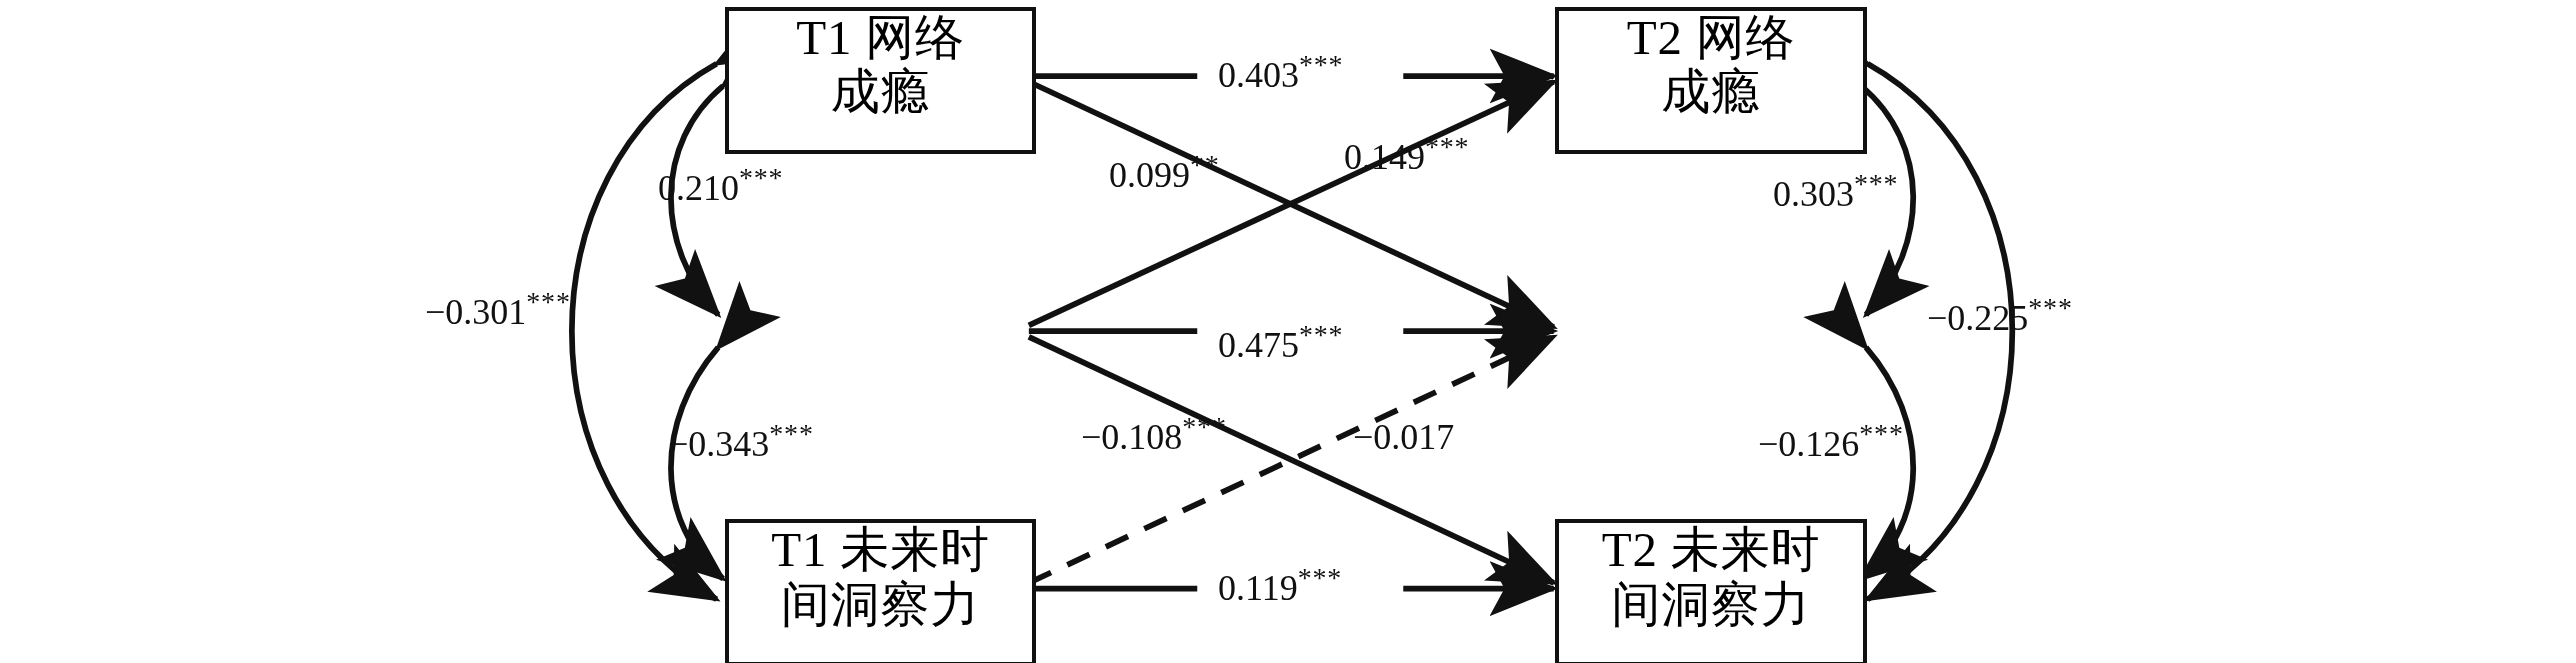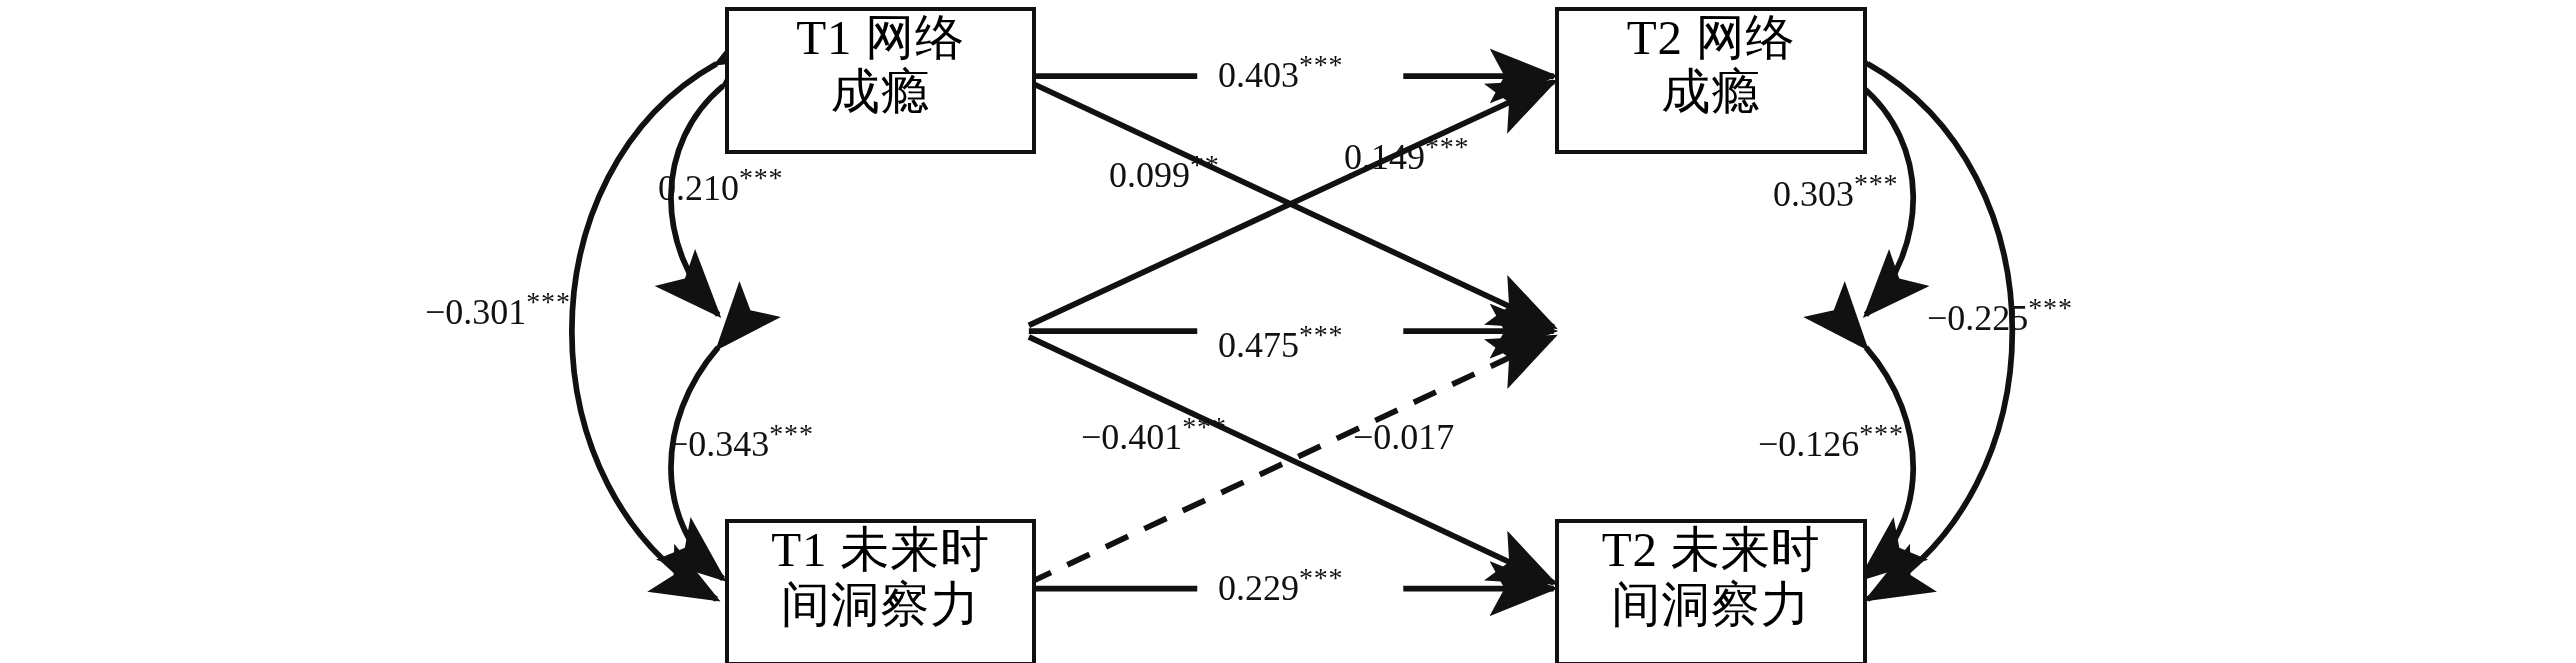--- a/index.html
+++ b/index.html
@@ -115,33 +115,33 @@
 
   <div class="edge-label" style="left:1218px; top:51px;">
     <span class="coef">0.403</span><span class="stars">***</span>
   </div>
 
   <div class="edge-label" style="left:1218px; top:306px;margin-top:15px;">
     <span class="coef">0.475</span><span class="stars">***</span>
   </div>
 
   <div class="edge-label" style="left:1218px; top:564px;">
-    <span class="coef">0.229</span><span class="stars">***</span>
+    <span class="coef">0.119</span><span class="stars">***</span>
   </div>
 
   <div class="edge-label" style="left:1109px; top:133px;margin-top:18px;">
     <span class="coef">0.099</span><span class="stars">**</span>
   </div>
 
   <div class="edge-label" style="left:1344px; top:133px;">
     <span class="coef">0.149</span><span class="stars">***</span>
   </div>
 
   <div class="edge-label" style="left:1081px; top:413px;">
-    <span class="coef">−0.401</span><span class="stars">***</span>
+    <span class="coef">−0.108</span><span class="stars">***</span>
   </div>
 
   <div class="edge-label" style="left:1353px; top:413px;">
     <span class="coef">−0.017</span><span class="stars"></span>
   </div>
 
   <div class="edge-label" style="left:658px; top:164px;">
     <span class="coef">0.210</span><span class="stars">***</span>
   </div>
 

